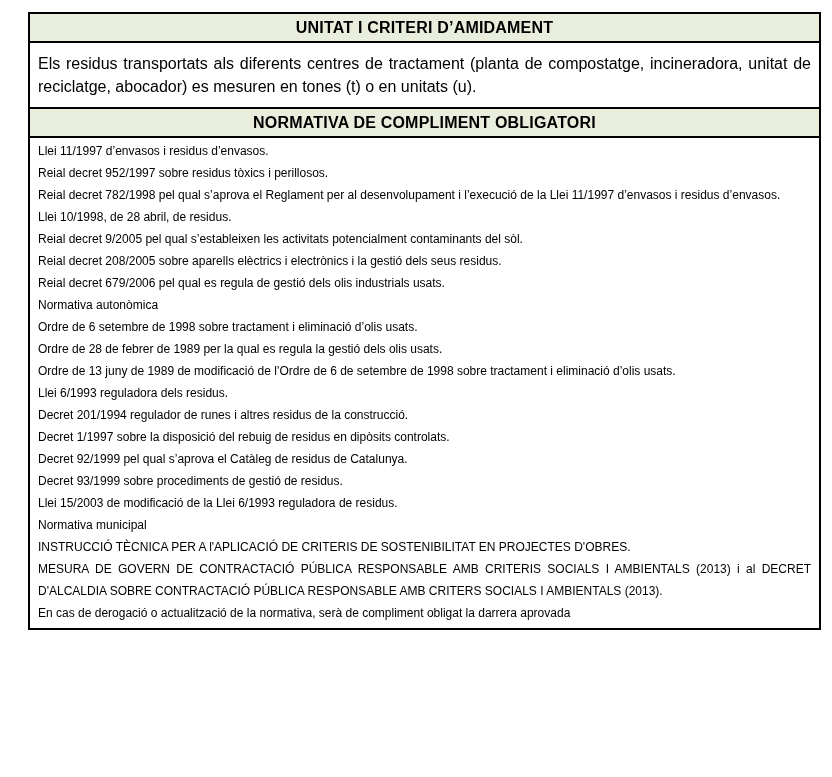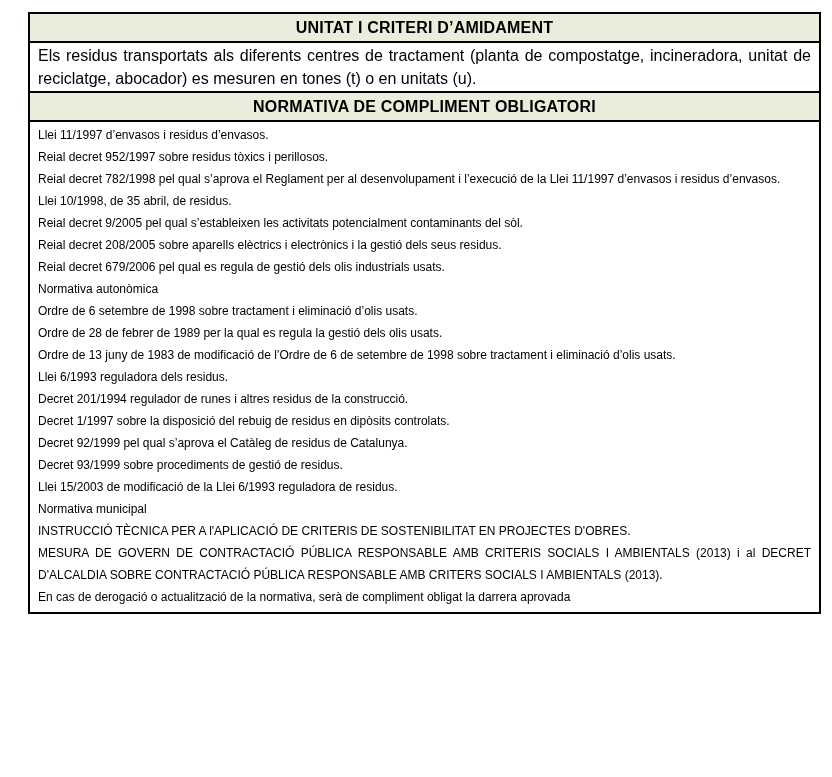--- a/index.html
+++ b/index.html
@@ -38,21 +38,21 @@
     line-height: 21px;
     text-align: center;
     padding: 3px 8px;
     letter-spacing: 0.2px;
   }
   .body-text {
     border-bottom: 2px solid var(--border);
     font-size: 16px;
     line-height: 23px;
     text-align: justify;
-    padding: 1px 8px;
+    padding: 9px 8px;
   }
   .list {
     padding: 2px 8px 4px 8px;
     font-size: 12px;
     line-height: 22px;
   }
   .norm-item {
     text-align: justify;
   }
 </style>
@@ -61,28 +61,28 @@
 
 <div class="page">
   <div class="doc-table">
     <div class="hdr">UNITAT I CRITERI D’AMIDAMENT</div>
     <div class="body-text">Els residus transportats als diferents centres de tractament (planta de compostatge, incineradora, unitat de reciclatge, abocador) es mesuren en tones (t) o en unitats (u).</div>
     <div class="hdr">NORMATIVA DE COMPLIMENT OBLIGATORI</div>
     <div class="list">
         <div class="norm-item">Llei 11/1997 d’envasos i residus d’envasos.</div>
         <div class="norm-item">Reial decret 952/1997 sobre residus tòxics i perillosos.</div>
         <div class="norm-item">Reial decret 782/1998 pel qual s’aprova el Reglament per al desenvolupament i l’execució de la Llei 11/1997 d’envasos i residus d’envasos.</div>
-        <div class="norm-item">Llei 10/1998, de 35 abril, de residus.</div>
+        <div class="norm-item">Llei 10/1998, de 28 abril, de residus.</div>
         <div class="norm-item">Reial decret 9/2005 pel qual s’estableixen les activitats potencialment contaminants del sòl.</div>
         <div class="norm-item">Reial decret 208/2005 sobre aparells elèctrics i electrònics i la gestió dels seus residus.</div>
         <div class="norm-item">Reial decret 679/2006 pel qual es regula de gestió dels olis industrials usats.</div>
         <div class="norm-item">Normativa autonòmica</div>
         <div class="norm-item">Ordre de 6 setembre de 1998 sobre tractament i eliminació d’olis usats.</div>
         <div class="norm-item">Ordre de 28 de febrer de 1989 per la qual es regula la gestió dels olis usats.</div>
-        <div class="norm-item">Ordre de 13 juny de 1983 de modificació de l’Ordre de 6 de setembre de 1998 sobre tractament i eliminació d’olis usats.</div>
+        <div class="norm-item">Ordre de 13 juny de 1989 de modificació de l’Ordre de 6 de setembre de 1998 sobre tractament i eliminació d’olis usats.</div>
         <div class="norm-item">Llei 6/1993 reguladora dels residus.</div>
         <div class="norm-item">Decret 201/1994 regulador de runes i altres residus de la construcció.</div>
         <div class="norm-item">Decret 1/1997 sobre la disposició del rebuig de residus en dipòsits controlats.</div>
         <div class="norm-item">Decret 92/1999 pel qual s’aprova el Catàleg de residus de Catalunya.</div>
         <div class="norm-item">Decret 93/1999 sobre procediments de gestió de residus.</div>
         <div class="norm-item">Llei 15/2003 de modificació de la Llei 6/1993 reguladora de residus.</div>
         <div class="norm-item">Normativa municipal</div>
         <div class="norm-item">INSTRUCCIÓ TÈCNICA PER A l'APLICACIÓ DE CRITERIS DE SOSTENIBILITAT EN PROJECTES D'OBRES.</div>
         <div class="norm-item">MESURA DE GOVERN DE CONTRACTACIÓ PÚBLICA RESPONSABLE AMB CRITERIS SOCIALS I AMBIENTALS (2013) i al DECRET D'ALCALDIA SOBRE CONTRACTACIÓ PÚBLICA RESPONSABLE AMB CRITERS SOCIALS I AMBIENTALS (2013).</div>
         <div class="norm-item">En cas de derogació o actualització de la normativa, serà de compliment obligat la darrera aprovada</div>

